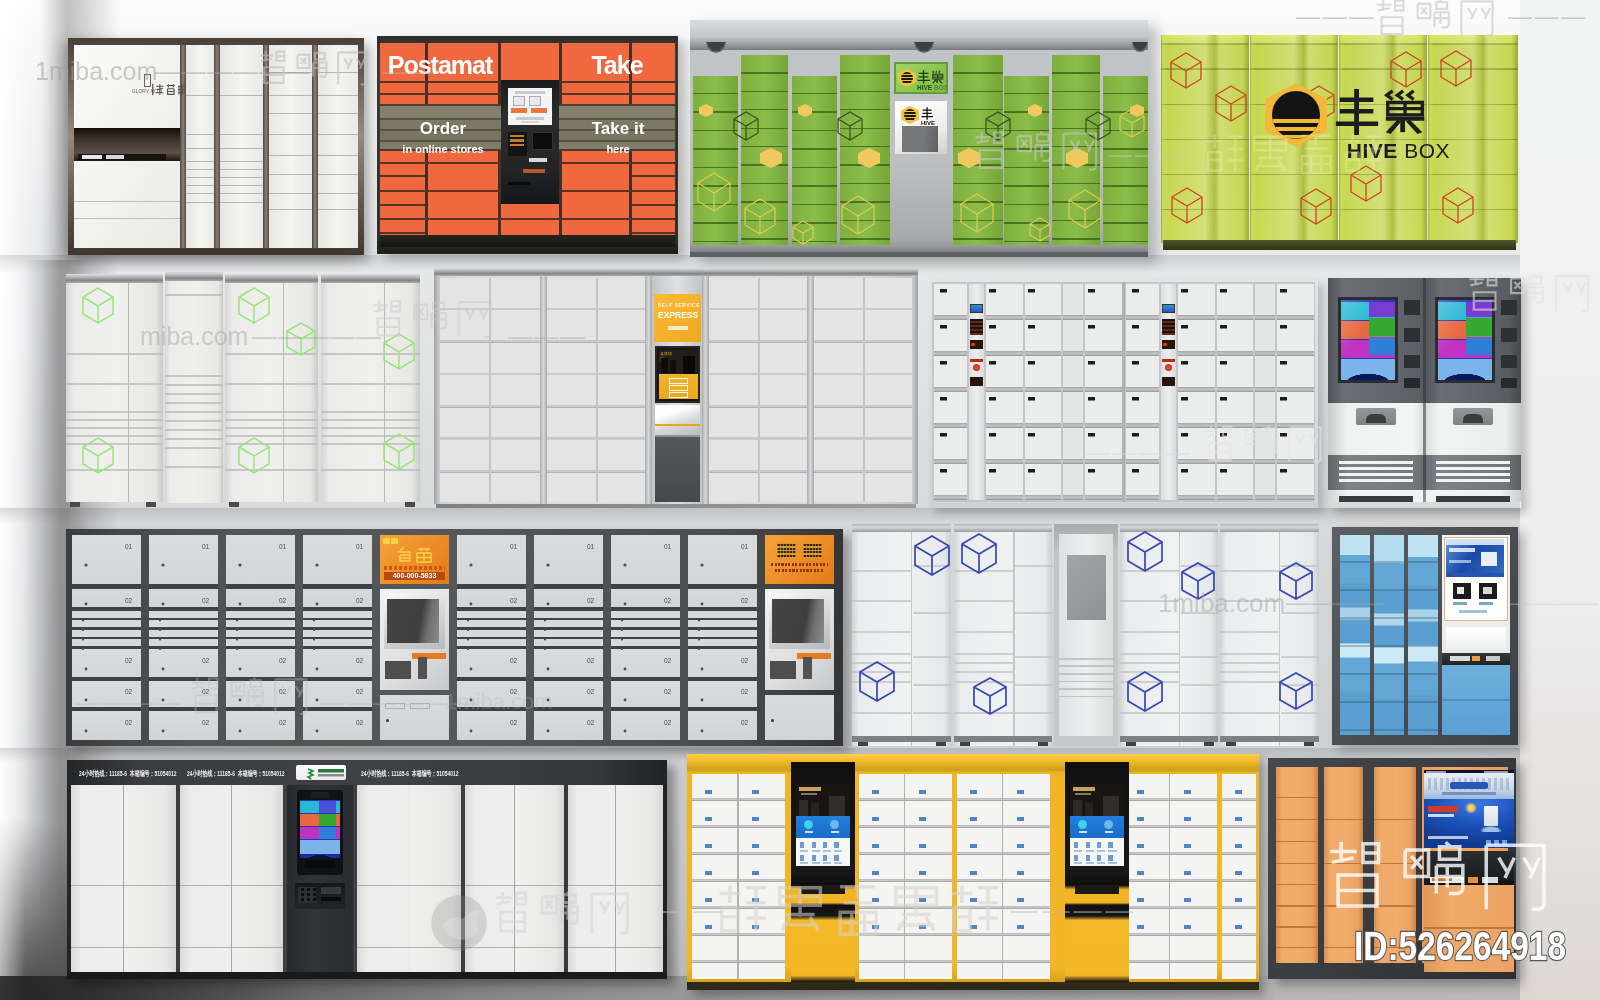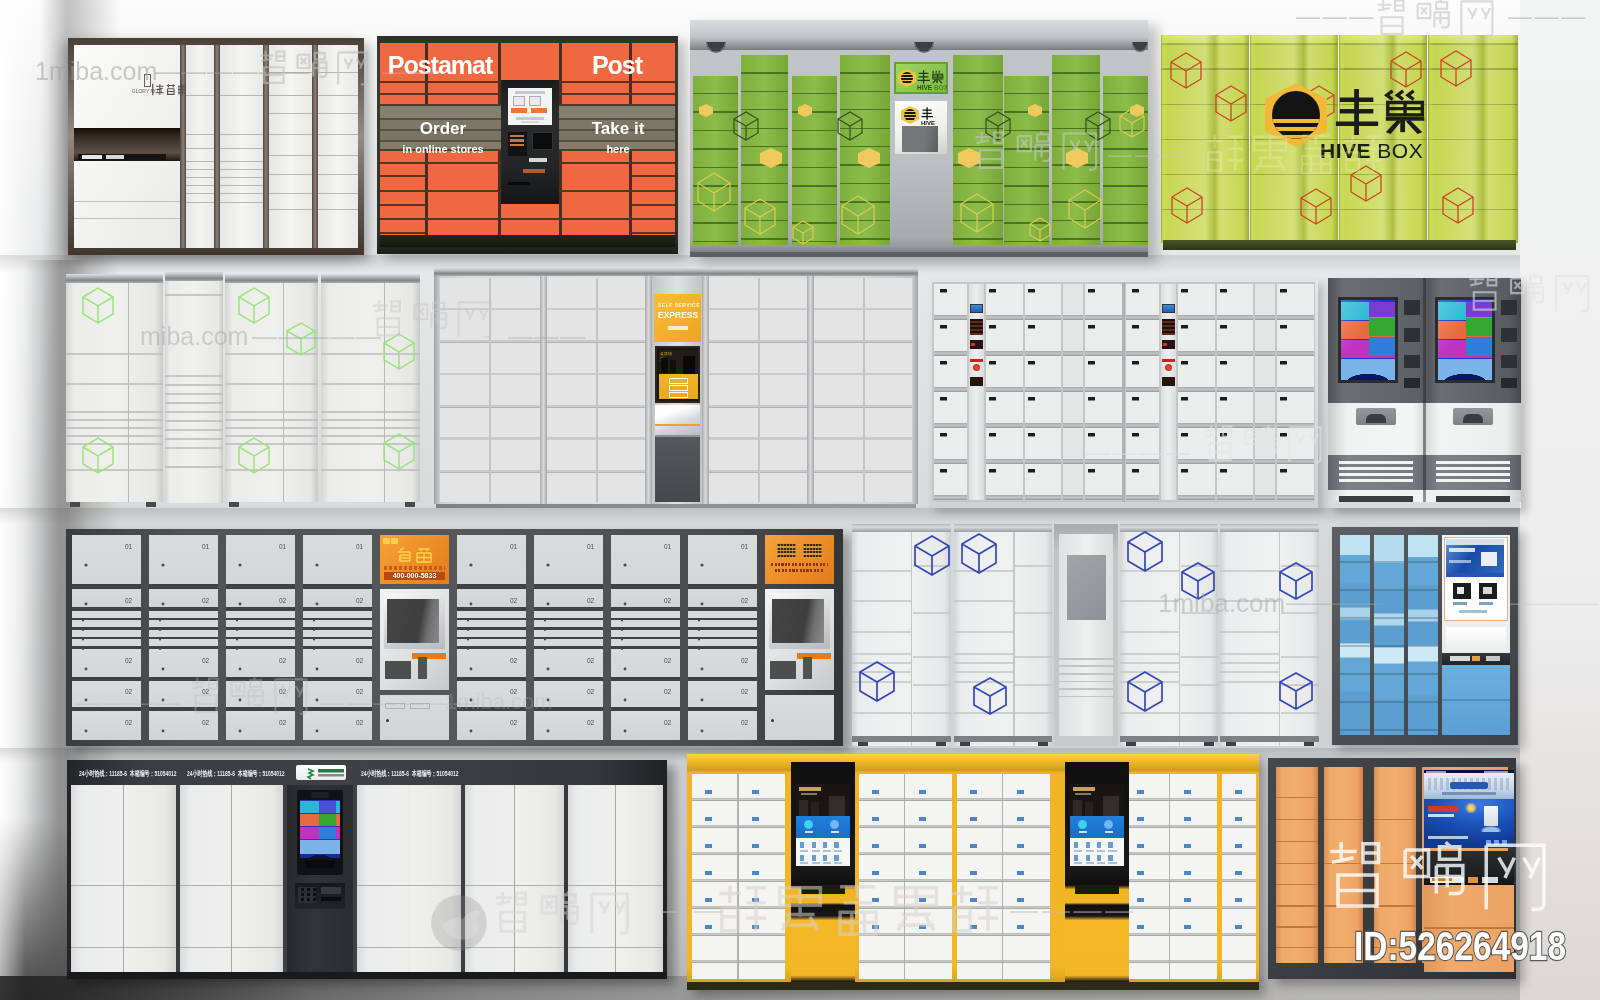--- a/index.html
+++ b/index.html
@@ -160,21 +160,21 @@
   <div class="abs" style="left:3px;top:182px;width:295px;height:2px;background:#59331f;"></div>
 
   <div class="abs" style="left:3px;top:139px;width:45px;height:2px;background:#59331f;"></div>
   <div class="abs" style="left:3px;top:168px;width:45px;height:2px;background:#59331f;"></div>
   <div class="abs" style="left:3px;top:196px;width:45px;height:2px;background:#59331f;"></div>
   <div class="abs" style="left:255px;top:139px;width:43px;height:2px;background:#59331f;"></div>
   <div class="abs" style="left:255px;top:168px;width:43px;height:2px;background:#59331f;"></div>
   <div class="abs" style="left:255px;top:196px;width:43px;height:2px;background:#59331f;"></div>
 
   <div class="abs" style="left:2px;top:15px;width:122px;color:#fff;font-size:25px;font-weight:bold;text-align:center;letter-spacing:-1px;">Postamat</div>
-  <div class="abs" style="left:185px;top:15px;width:110px;color:#fff;font-size:25px;font-weight:bold;text-align:center;letter-spacing:-1px;">Post</div>
+  <div class="abs" style="left:185px;top:15px;width:110px;color:#fff;font-size:25px;font-weight:bold;text-align:center;letter-spacing:-1px;">Take</div>
   <div class="abs" style="left:10px;top:83px;width:112px;color:#fff;font-size:17px;font-weight:bold;text-align:center;line-height:19px;">Order<br><span style="font-size:11px;">in online stores</span></div>
   <div class="abs" style="left:186px;top:83px;width:110px;color:#fff;font-size:17px;font-weight:bold;text-align:center;line-height:19px;">Take it<br><span style="font-size:11px;">here</span></div>
 
   <div class="abs" style="left:124px;top:44px;width:58px;height:124px;background:linear-gradient(180deg,#1a1c1e,#2a2c2e 30%,#232527 70%,#141618);"></div>
   <div class="abs" style="left:131px;top:52px;width:44px;height:37px;background:#f4f4f2;"></div>
   <div class="abs" style="left:138px;top:55px;width:30px;height:3px;background:#c8c8d0;"></div>
   <div class="abs" style="left:136px;top:60px;width:10px;height:8px;background:#eaeaee;border:1px solid #a8aab4;"></div>
   <div class="abs" style="left:152px;top:60px;width:10px;height:8px;background:#eaeaee;border:1px solid #a8aab4;"></div>
   <div class="abs" style="left:134px;top:72px;width:16px;height:5px;background:#e87840;"></div>
   <div class="abs" style="left:154px;top:72px;width:16px;height:5px;background:#e87840;"></div>
@@ -314,21 +314,21 @@
       <path d="M138 62 h10 v30 h-10 z"></path>
       <path d="M108 60 h80 v8 h-80 z"></path>
       <path d="M140 70 L118 96 L108 92 L132 66 z M150 70 L174 96 L184 92 L158 66 z"></path>
     </g>
     <g fill="none" stroke="#1c1c1c" stroke-width="7">
       <path d="M122 6 L110 15 L122 24 M144 6 L132 15 L144 24 M166 6 L154 15 L166 24"></path>
       <rect x="112" y="30" width="72" height="26"></rect>
       <path d="M148 30 V56 M112 43 H184"></path>
     </g>
   </svg>
-  <div class="abs" style="left:159px;top:104px;width:130px;height:24px;color:#1c1c1c;font-size:21px;font-weight:bold;letter-spacing:0.5px;">HIVE <span style="font-weight:normal;">BOX</span></div>
+  <div class="abs" style="left:159px;top:104px;width:130px;height:24px;color:#1c1c1c;font-size:21px;font-weight:bold;letter-spacing:0.5px;text-align:right;">HIVE <span style="font-weight:normal;">BOX</span></div>
 </div>
 
 <div class="lk" style="left:66px;top:272px;width:354px;height:240px;">
 
   <div class="abs" style="left:0;top:2px;width:97px;height:232px;">
     <div class="abs wcap" style="left:0;top:0;width:97px;height:9px;"></div>
     <div class="abs wbody" style="left:0;top:9px;width:97px;height:219px;"></div>
     <div class="abs" style="left:62px;top:9px;width:1px;height:219px;background:#b9bab8;"></div>
     <svg class="abs" style="left:0;top:9px;" width="97" height="219" viewBox="0 0 97 219">
       <g stroke="#b9bab8" stroke-width="1.5">

